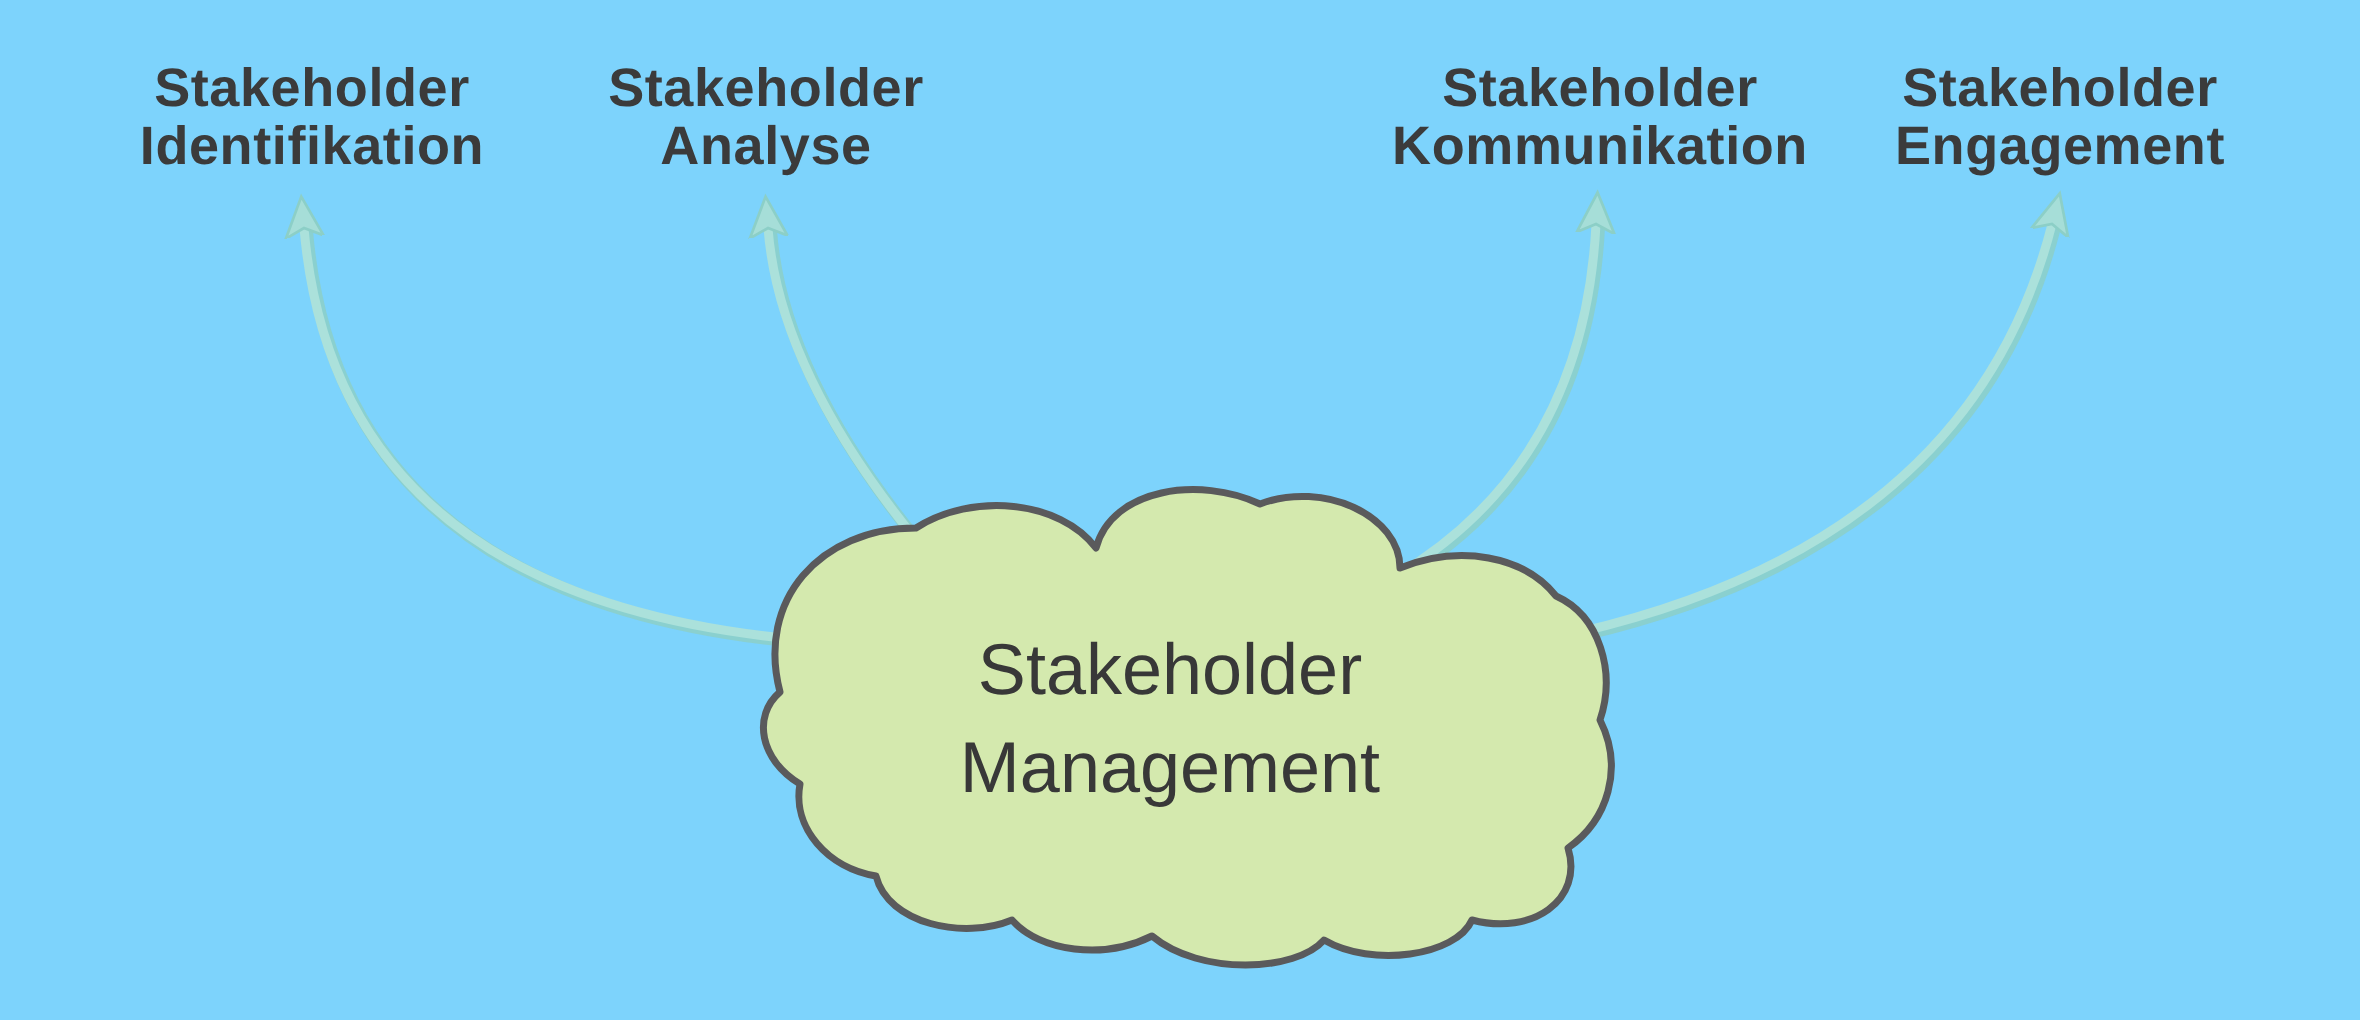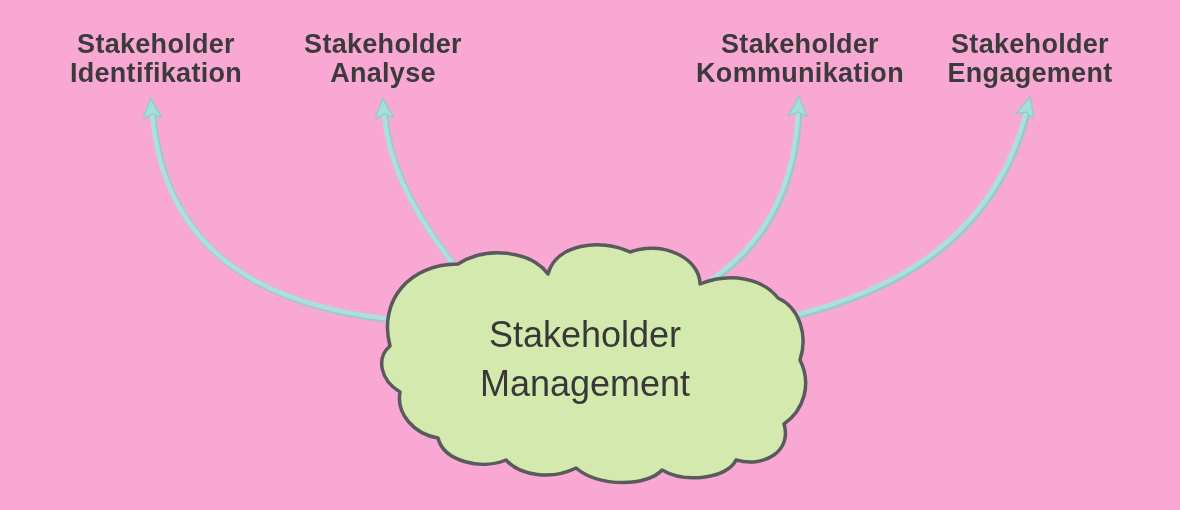--- a/index.html
+++ b/index.html
@@ -1,20 +1,20 @@
 <!DOCTYPE html>
 <html><head>
 <meta charset="utf-8">
 <style>
   html, body { margin: 0; padding: 0; background: #ffffff; }
   .canvas {
     position: relative;
     width: 1180px;
     height: 510px;
-    background: #f9a8d4;
+    background: #7dd3fc;
     font-family: "Liberation Sans", sans-serif;
     overflow: hidden;
   }
   svg.scene {
     position: absolute;
     left: 0; top: 0;
     width: 1180px; height: 510px;
     display: block;
   }
   .branch-label {

